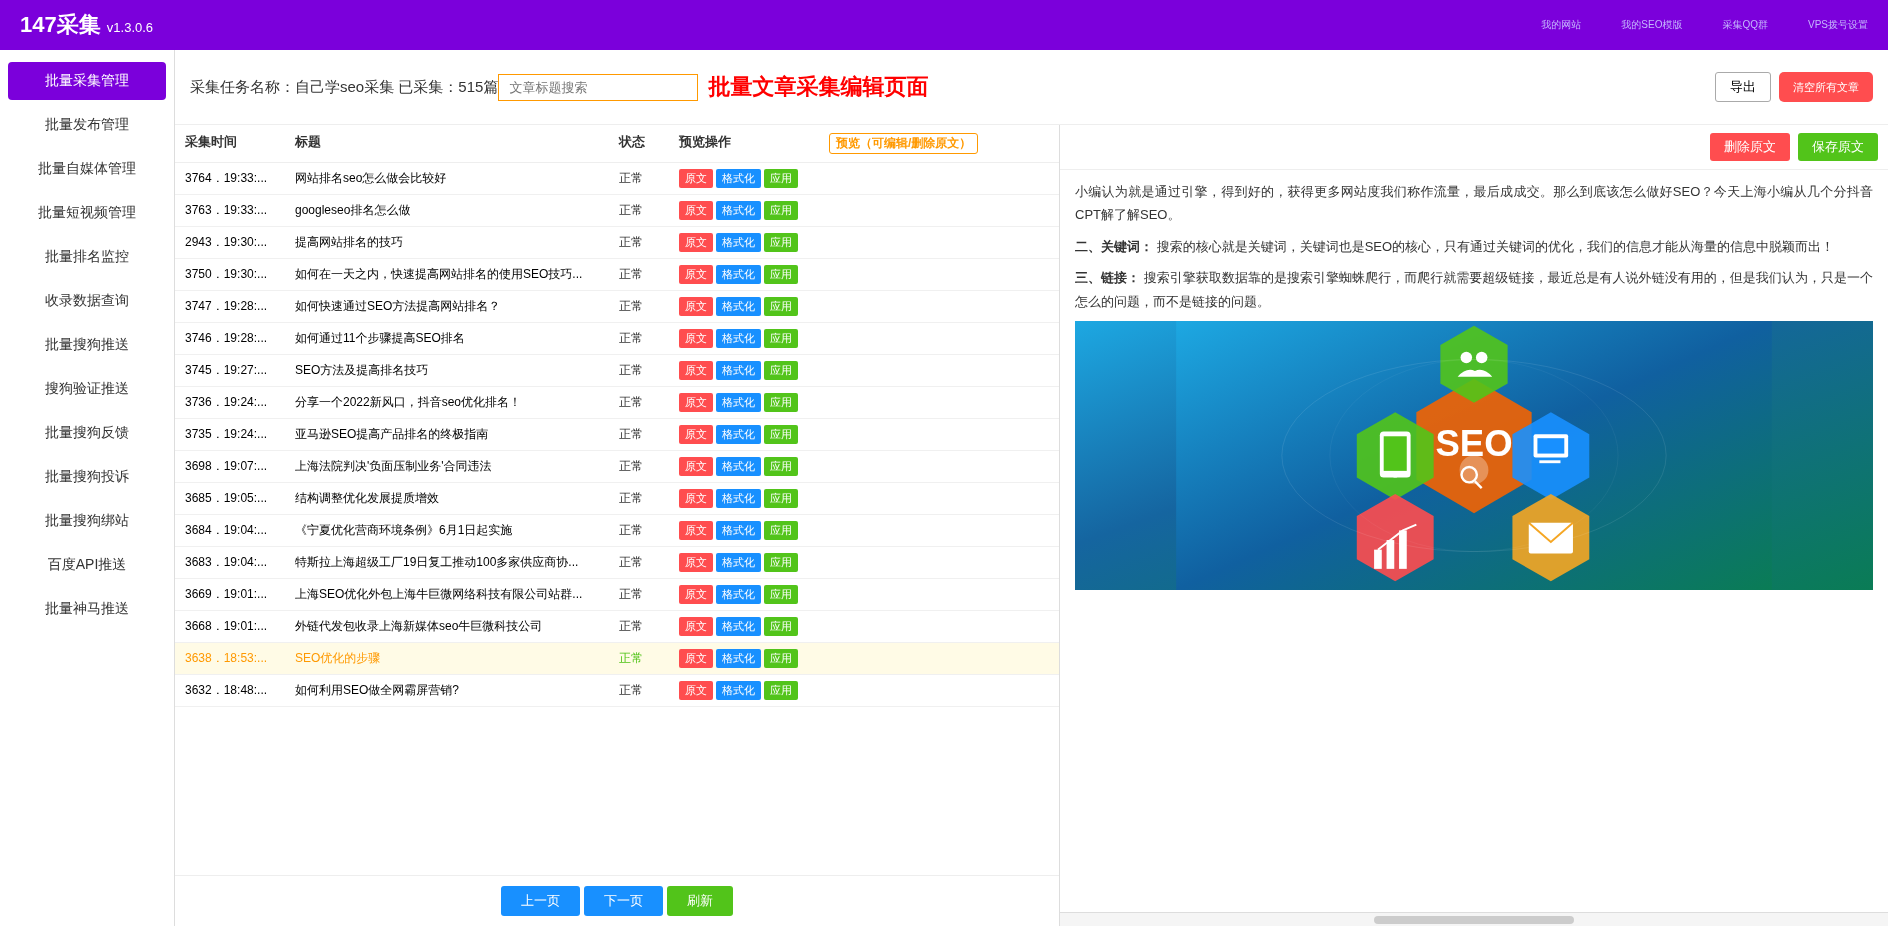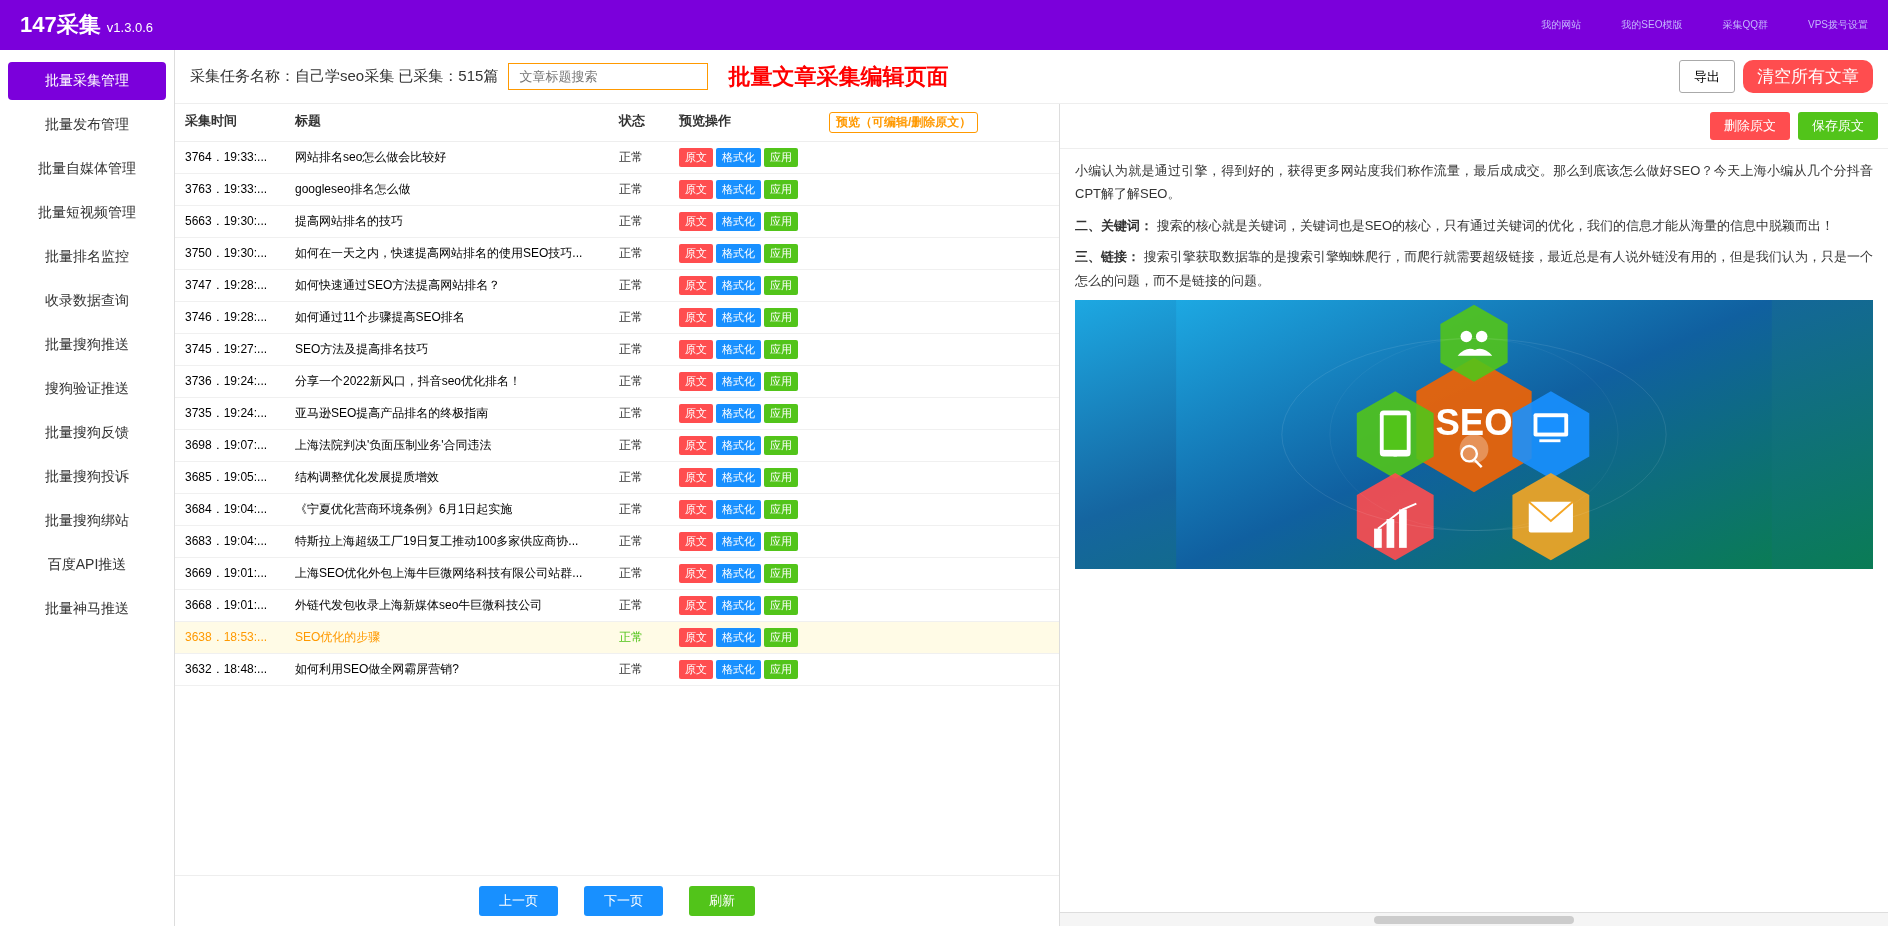--- a/index.html
+++ b/index.html
@@ -74,24 +74,23 @@
       display: flex;
       flex-direction: column;
       overflow: hidden;
       background: #fff;
     }
 
     
     .topbar {
       display: flex;
       align-items: center;
-      padding: 10px 15px;
+      padding: 22px 15px;
       background: #fff;
       border-bottom: 1px solid #eee;
-      gap: 10px;
     }
     .topbar-title {
       font-size: 15px;
       color: #333;
       white-space: nowrap;
     }
     .topbar-search {
       border: 1px solid #f90;
       padding: 5px 10px;
       font-size: 13px;
@@ -117,22 +116,22 @@
       cursor: pointer;
       font-size: 13px;
       border-radius: 3px;
     }
     .btn-clear-all {
       background: #ff4d4f;
       border: none;
       color: #fff;
       padding: 5px 14px;
       cursor: pointer;
-      font-size: 17px;
-      border-radius: 10px;
+      font-size: 11px;
+      border-radius: 5px;
     }
 
     
     .content-area {
       display: flex;
       flex: 1;
       overflow: hidden;
     }
 
     
@@ -226,21 +225,21 @@
       border-radius: 2px;
       font-size: 11px;
       cursor: pointer;
     }
 
     
     .table-footer {
       display: flex;
       align-items: center;
       justify-content: center;
-      gap: 26px;
+      gap: 4px;
       padding: 10px;
       border-top: 1px solid #eee;
       background: #fff;
       margin-top: 48px;
     }
     .btn-prev {
       background: #1890ff;
       color: #fff;
       border: none;
       padding: 6px 20px;
@@ -429,21 +428,21 @@
             <div class="col-status status-normal">正常</div>
             <div class="col-preview-op action-btns">
               <button class="btn-yuan">原文</button>
               <button class="btn-ge">格式化</button>
               <button class="btn-ying">应用</button>
             </div>
             <div class="col-preview-edit"></div>
           </div>
 
           <div class="table-row">
-            <div class="col-time">5663．19:30:...</div>
+            <div class="col-time">2943．19:30:...</div>
             <div class="col-title"><span class="col-title-text">提高网站排名的技巧</span></div>
             <div class="col-status status-normal">正常</div>
             <div class="col-preview-op action-btns">
               <button class="btn-yuan">原文</button>
               <button class="btn-ge">格式化</button>
               <button class="btn-ying">应用</button>
             </div>
             <div class="col-preview-edit"></div>
           </div>
 

